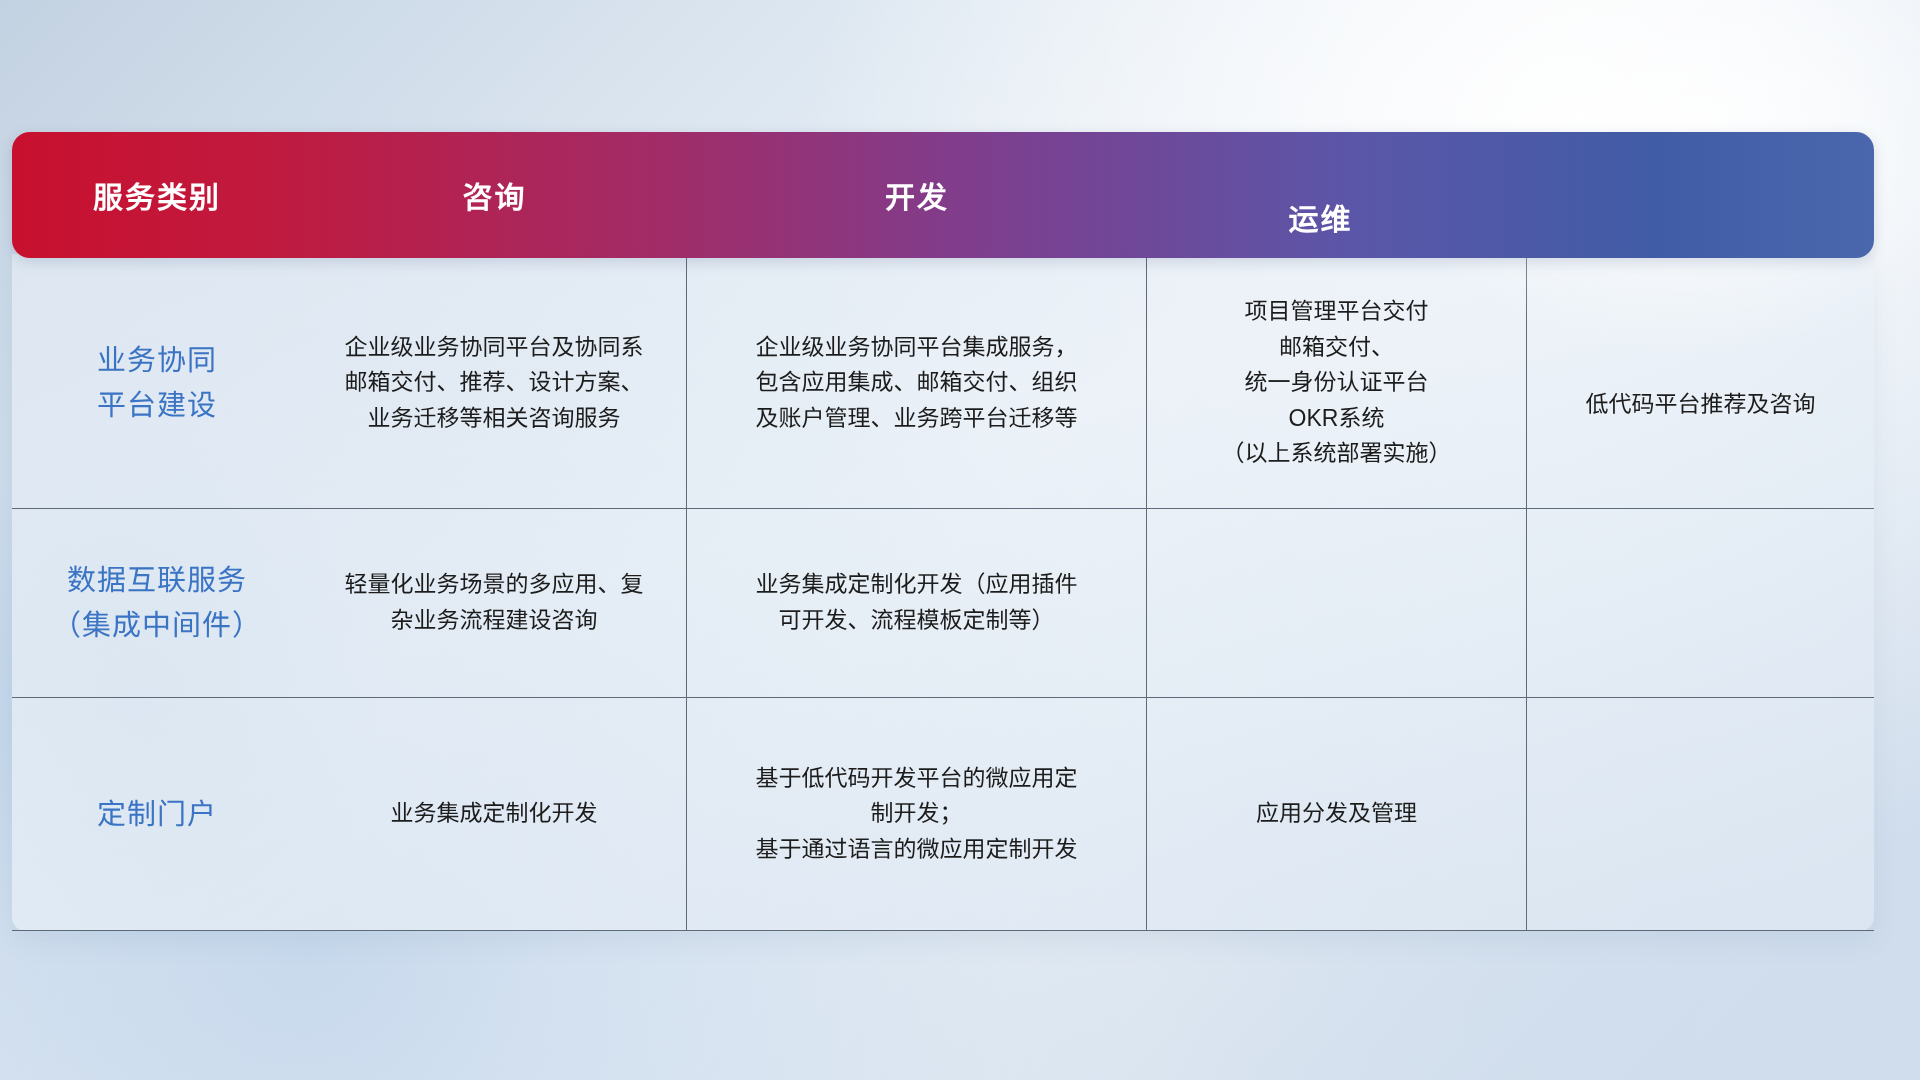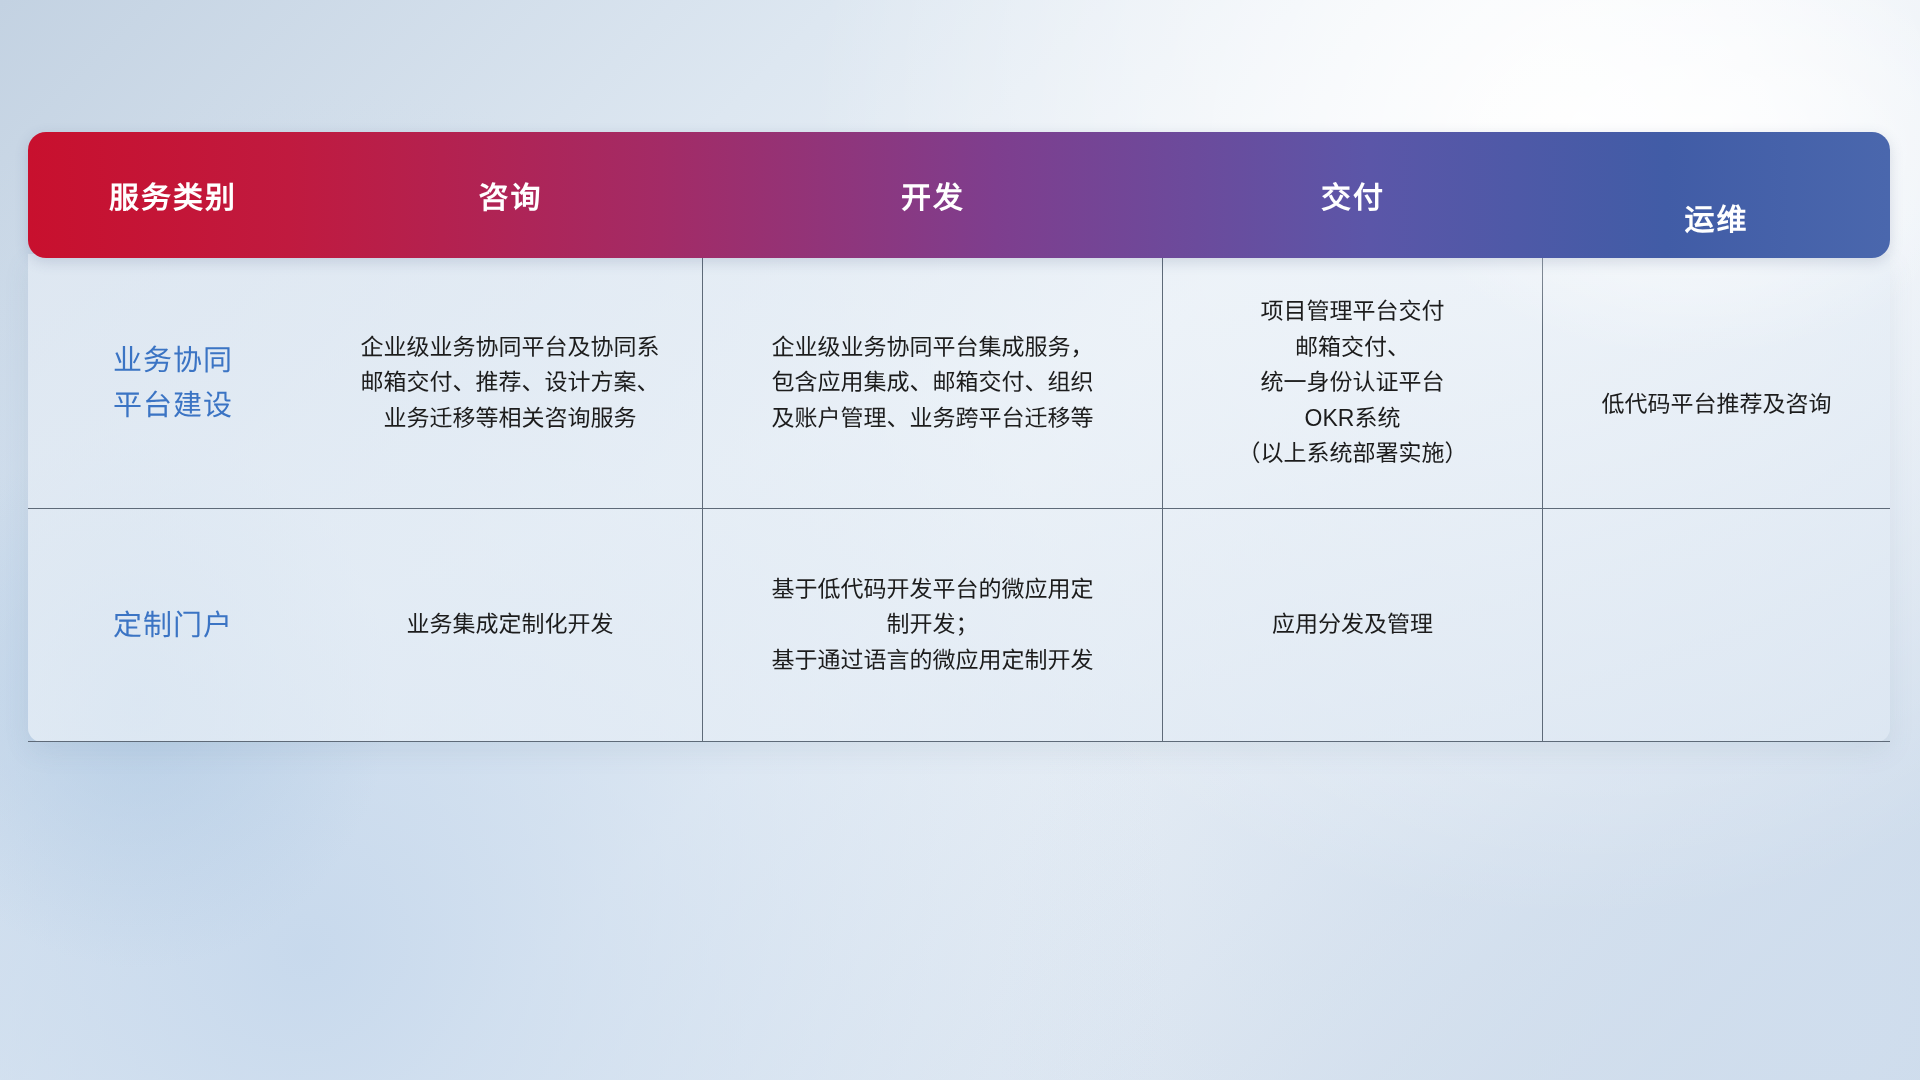--- a/index.html
+++ b/index.html
@@ -41,21 +41,21 @@
     right: -80px;
     top: -60px;
     width: 620px;
     height: 420px;
     background: radial-gradient(ellipse at center, rgba(255,255,255,0.85) 0%, rgba(255,255,255,0) 70%);
     pointer-events: none;
   }
 
   .table-wrap {
     position: absolute;
-    left: 28px;
+    left: 12px;
     top: 132px;
     width: 1862px;
   }
 
   
   .thead {
     display: flex;
     height: 126px;
     border-radius: 18px;
     overflow: hidden;
@@ -128,21 +128,20 @@
 </head>
 <body>
 
 <div class="page">
   <div class="table-wrap">
 
     <div class="thead">
       <div class="th c0">服务类别</div>
       <div class="th c1">咨询</div>
       <div class="th c2">开发</div>
-      <div class="th c3">交付</div>
       <div class="th c4">运维</div>
     </div>
 
     <div class="tbody">
 
       <div class="tr r0">
         <div class="td cat c0">业务协同
 平台建设</div>
         <div class="td c1">企业级业务协同平台及协同系
 邮箱交付、推荐、设计方案、
@@ -151,20 +150,30 @@
 包含应用集成、邮箱交付、组织
 及账户管理、业务跨平台迁移等</div>
         <div class="td c3">项目管理平台交付
 邮箱交付、
 统一身份认证平台
 OKR系统
 （以上系统部署实施）</div>
         <div class="td c4">低代码平台推荐及咨询</div>
       </div>
 
+      <div class="tr r1">
+        <div class="td cat c0">数据互联服务
+（集成中间件）</div>
+        <div class="td c1">轻量化业务场景的多应用、复
+杂业务流程建设咨询</div>
+        <div class="td c2">业务集成定制化开发（应用插件
+可开发、流程模板定制等）</div>
+        <div class="td c3"></div>
+        <div class="td c4"></div>
+      </div>
 
       <div class="tr r2">
         <div class="td cat c0">定制门户</div>
         <div class="td c1">业务集成定制化开发</div>
         <div class="td c2">基于低代码开发平台的微应用定
 制开发；
 基于通过语言的微应用定制开发</div>
         <div class="td c3">应用分发及管理</div>
         <div class="td c4"></div>
       </div>

